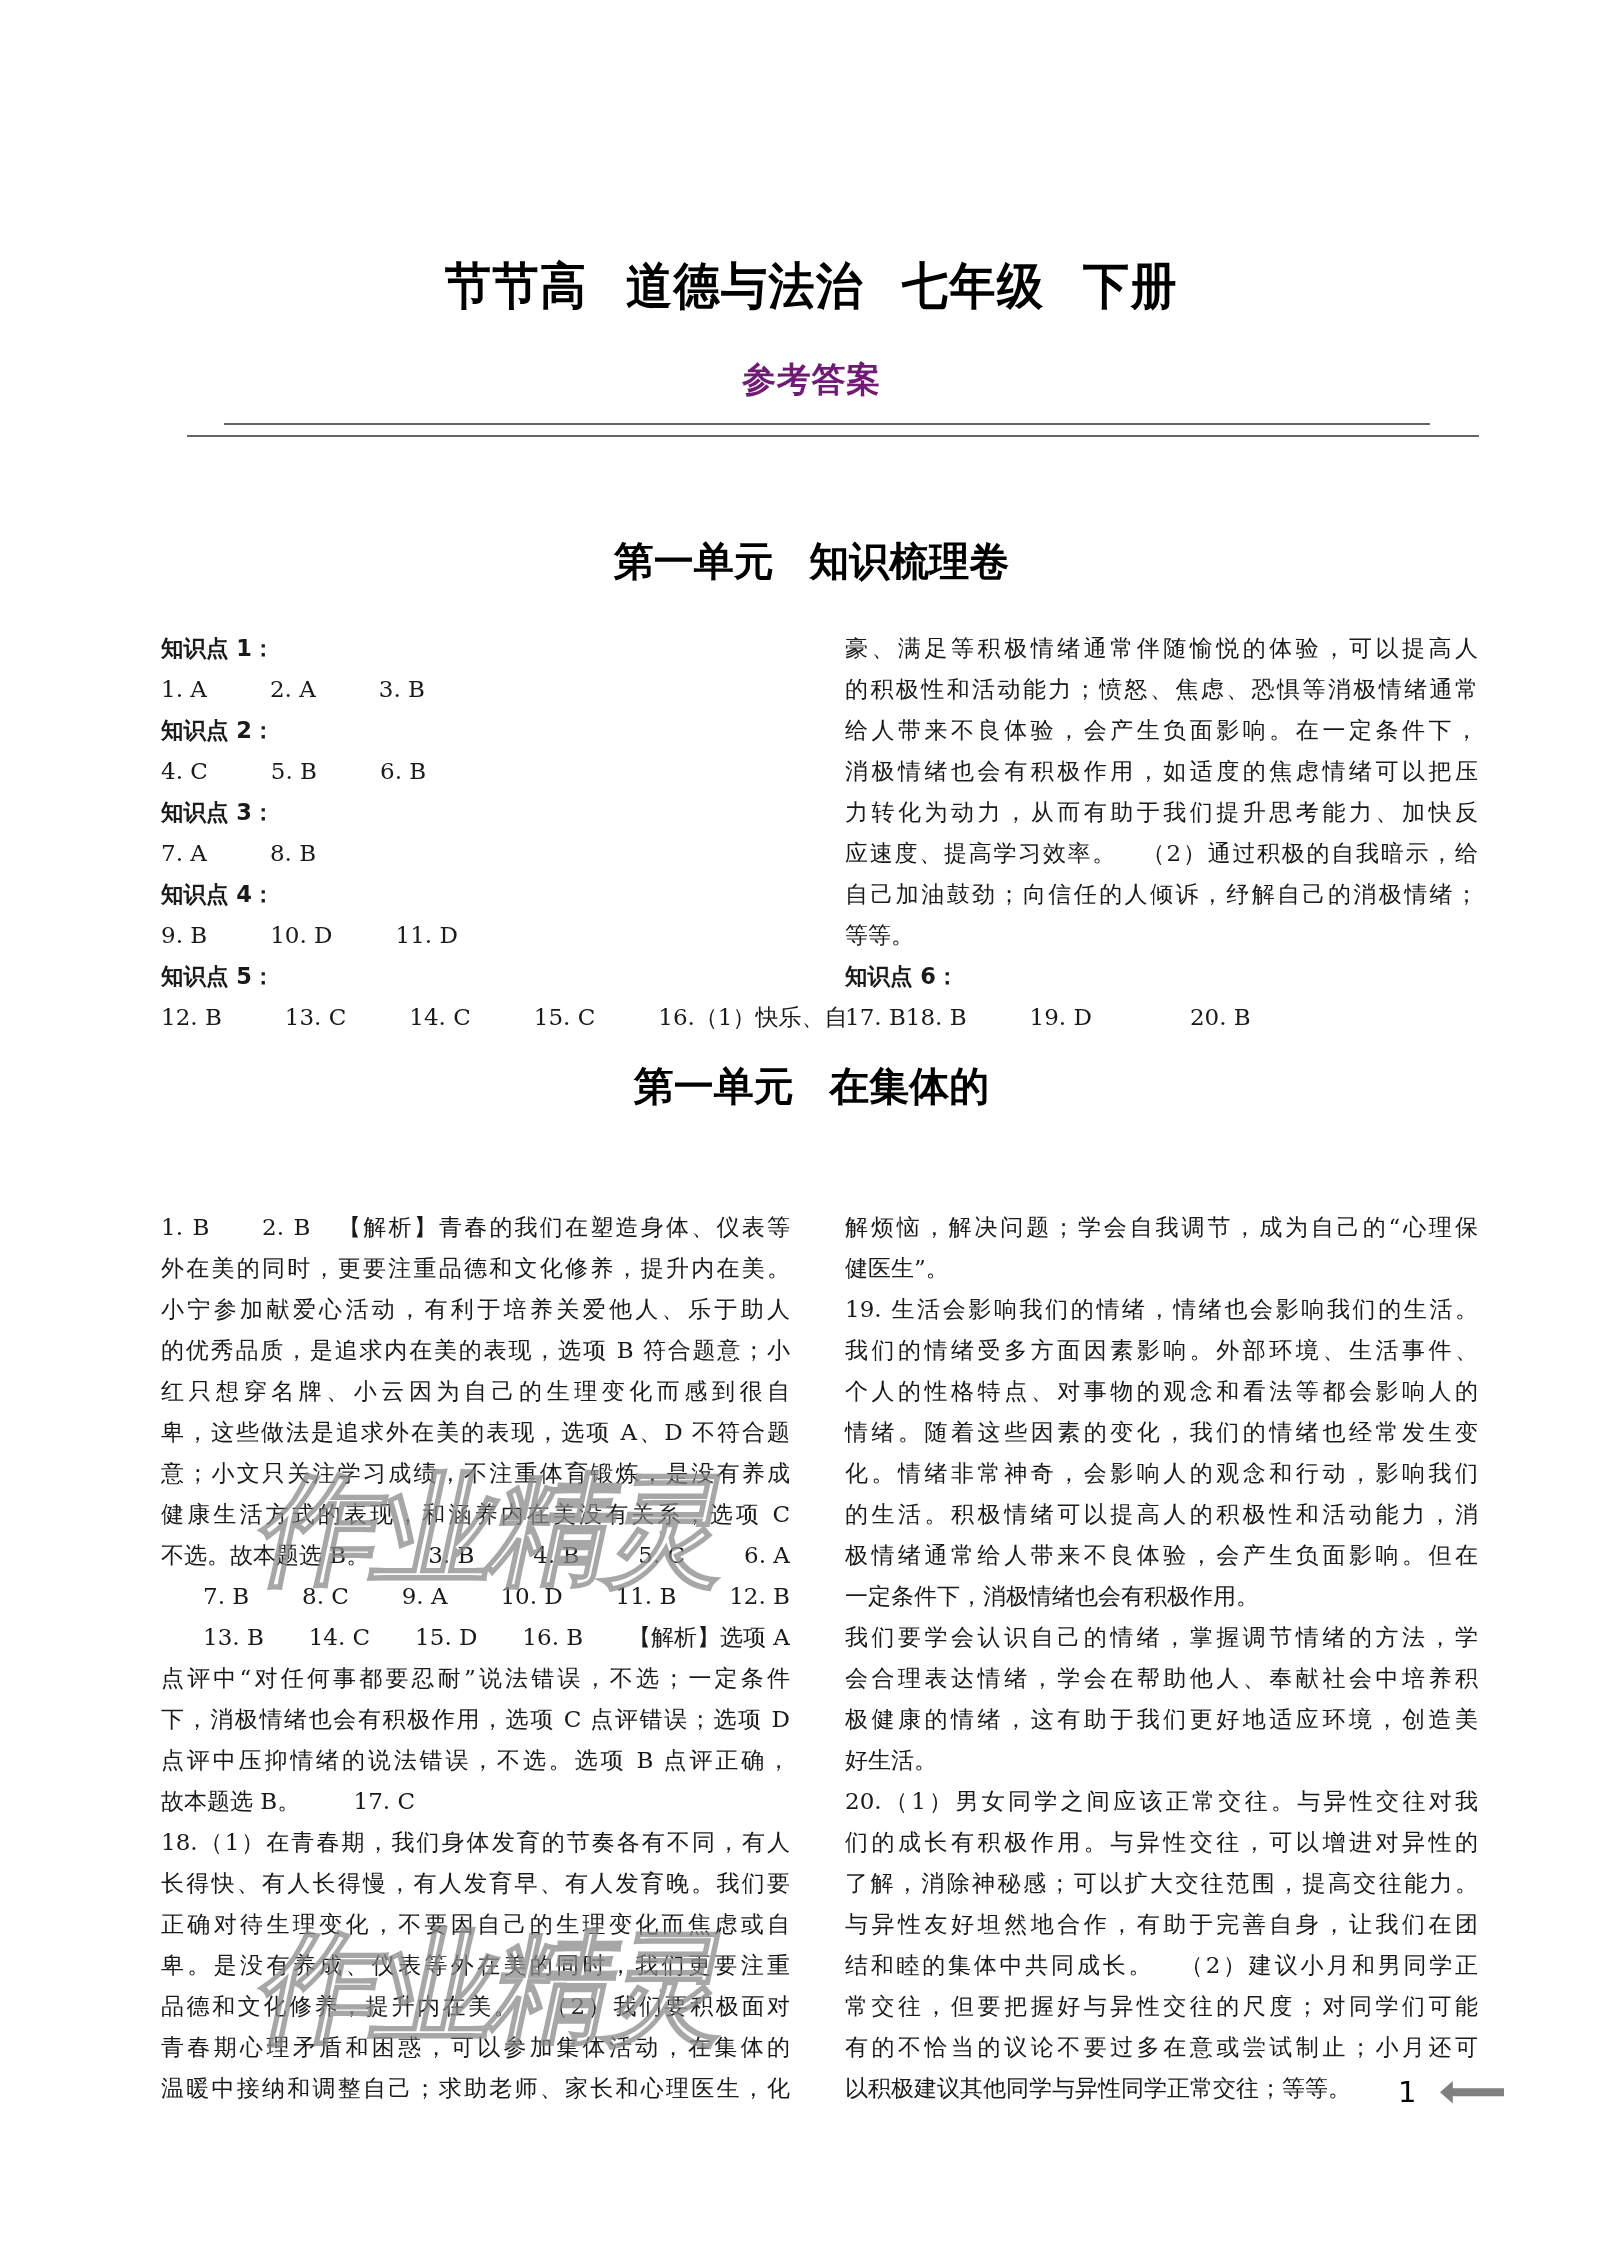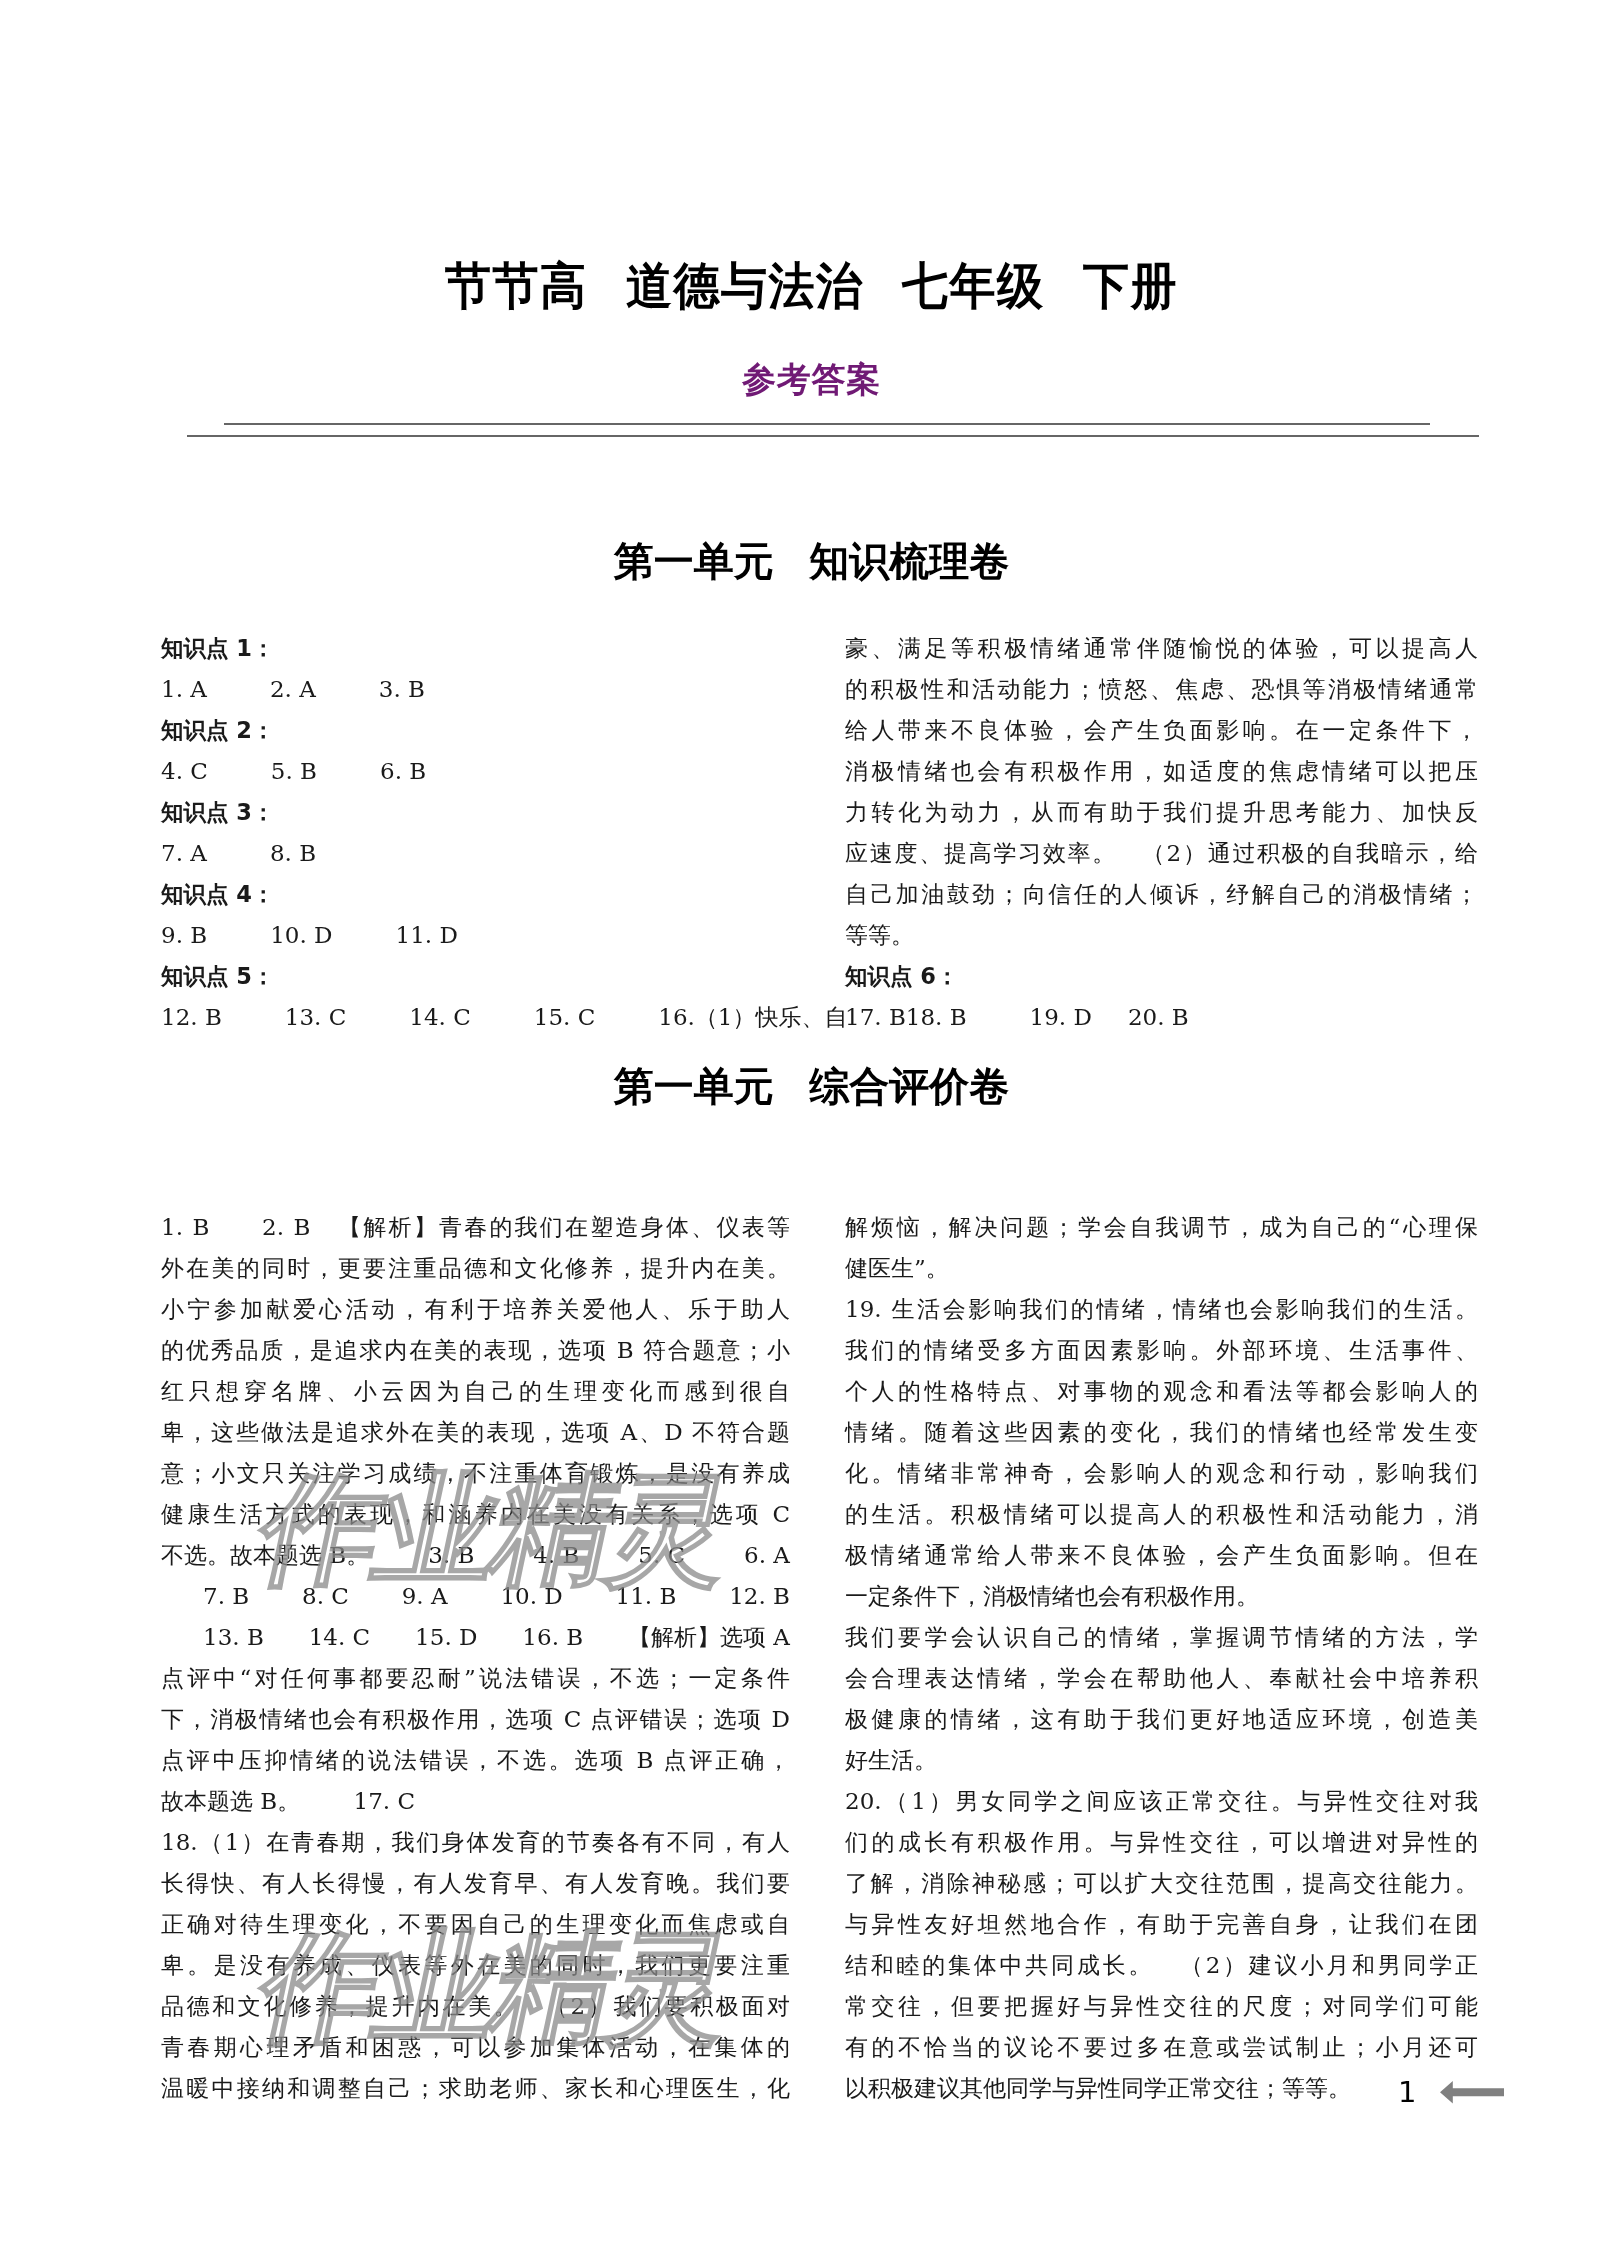--- a/index.html
+++ b/index.html
@@ -78,25 +78,25 @@
 <div class="col right" style="top:628px;">
     <div class="line">豪、满足等积极情绪通常伴随愉悦的体验，可以提高人</div>
     <div class="line">的积极性和活动能力；愤怒、焦虑、恐惧等消极情绪通常</div>
     <div class="line">给人带来不良体验，会产生负面影响。在一定条件下，</div>
     <div class="line">消极情绪也会有积极作用，如适度的焦虑情绪可以把压</div>
     <div class="line">力转化为动力，从而有助于我们提升思考能力、加快反</div>
     <div class="line">应速度、提高学习效率。　（2）通过积极的自我暗示，给</div>
     <div class="line">自己加油鼓劲；向信任的人倾诉，纾解自己的消极情绪；</div>
     <div class="line last">等等。</div>
     <div class="line kp">知识点 6：</div>
-    <div class="line ans"><span style="">17. B</span><span style="margin-right: 63px;">18. B</span><span style="margin-right: 36px;">19. D</span><span style="margin-right: 0px;">20. B</span></div>
+    <div class="line ans"><span style="">17. B</span><span style="margin-right: 63px;">18. B</span><span style="margin-right: 98px;">19. D</span><span style="margin-right: 0px;">20. B</span></div>
   </div>
 
 <div class="section-heading" style="top:1067px;">
-  <span>第一单元</span><span>综合评价卷</span>
+  <span>第一单元</span><span>在集体的</span>
 </div>
 <div class="col left" style="top:1207px;">
     <div class="line">1. B　　2. B　【解析】青春的我们在塑造身体、仪表等</div>
     <div class="line">外在美的同时，更要注重品德和文化修养，提升内在美。</div>
     <div class="line">小宁参加献爱心活动，有利于培养关爱他人、乐于助人</div>
     <div class="line">的优秀品质，是追求内在美的表现，选项 B 符合题意；小</div>
     <div class="line">红只想穿名牌、小云因为自己的生理变化而感到很自</div>
     <div class="line">卑，这些做法是追求外在美的表现，选项 A、D 不符合题</div>
     <div class="line">意；小文只关注学习成绩，不注重体育锻炼，是没有养成</div>
     <div class="line">健康生活方式的表现，和涵养内在美没有关系，选项 C</div>

